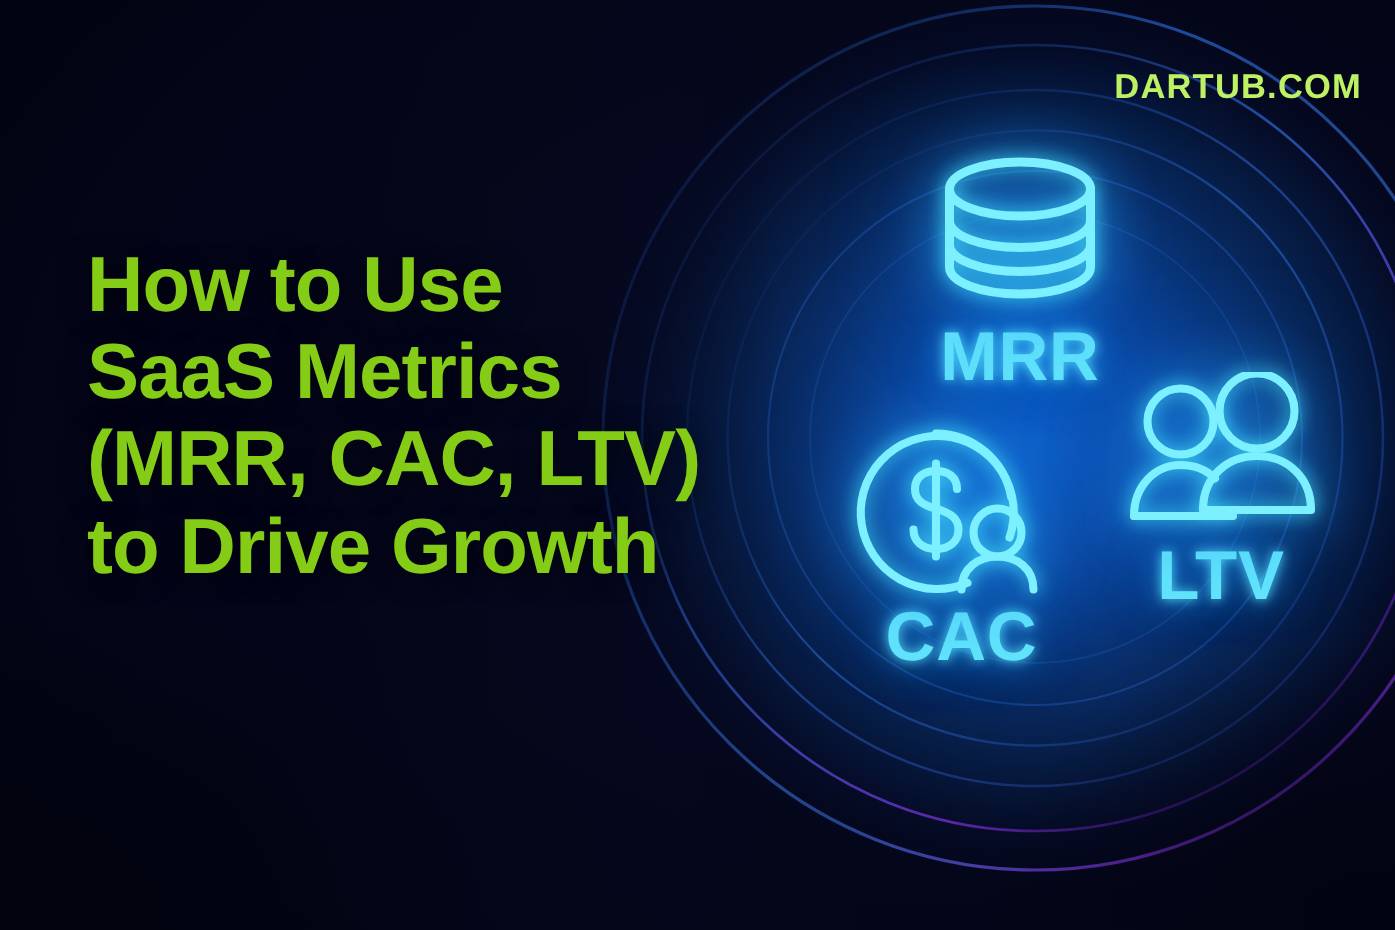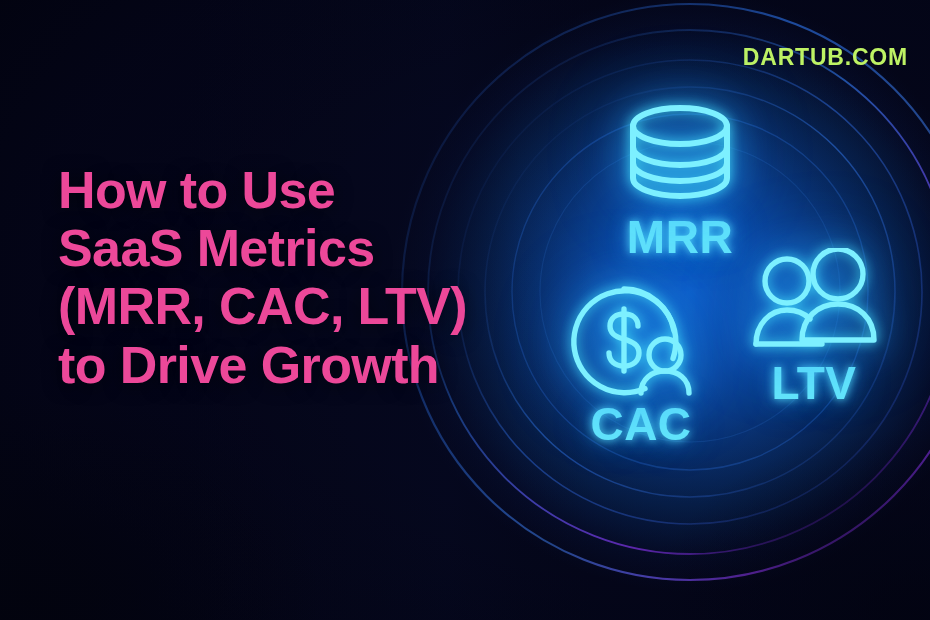--- a/index.html
+++ b/index.html
@@ -60,21 +60,21 @@
     width: 930px; height: 620px;
     pointer-events: none;
   }
 
   
   .headline {
     position: absolute;
     left: 58px;
     top: 126px;
     width: 470px;
-    color: #ec4899;
+    color: #84cc16;
     font-size: 52px;
     line-height: 1.12;
     font-weight: 700;
     letter-spacing: -0.6px;
     white-space: pre-line;
     text-shadow: 0 2px 18px rgba(0,0,0,0.55);
   }
 
   
   .watermark {

